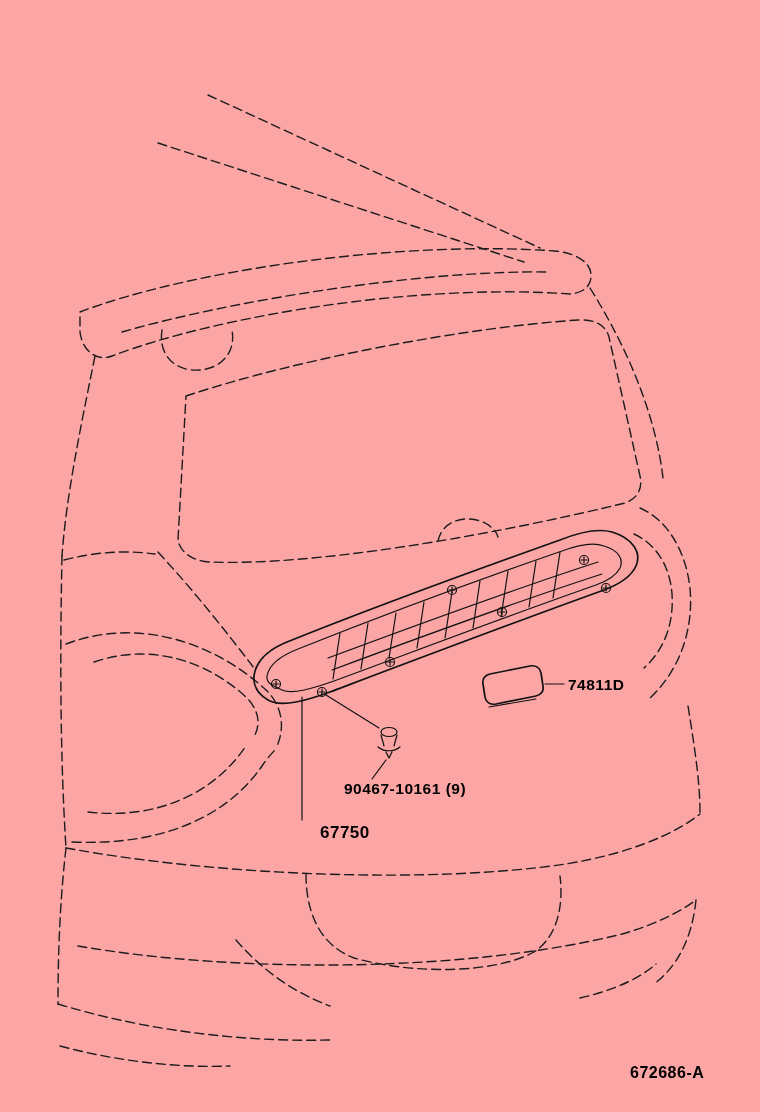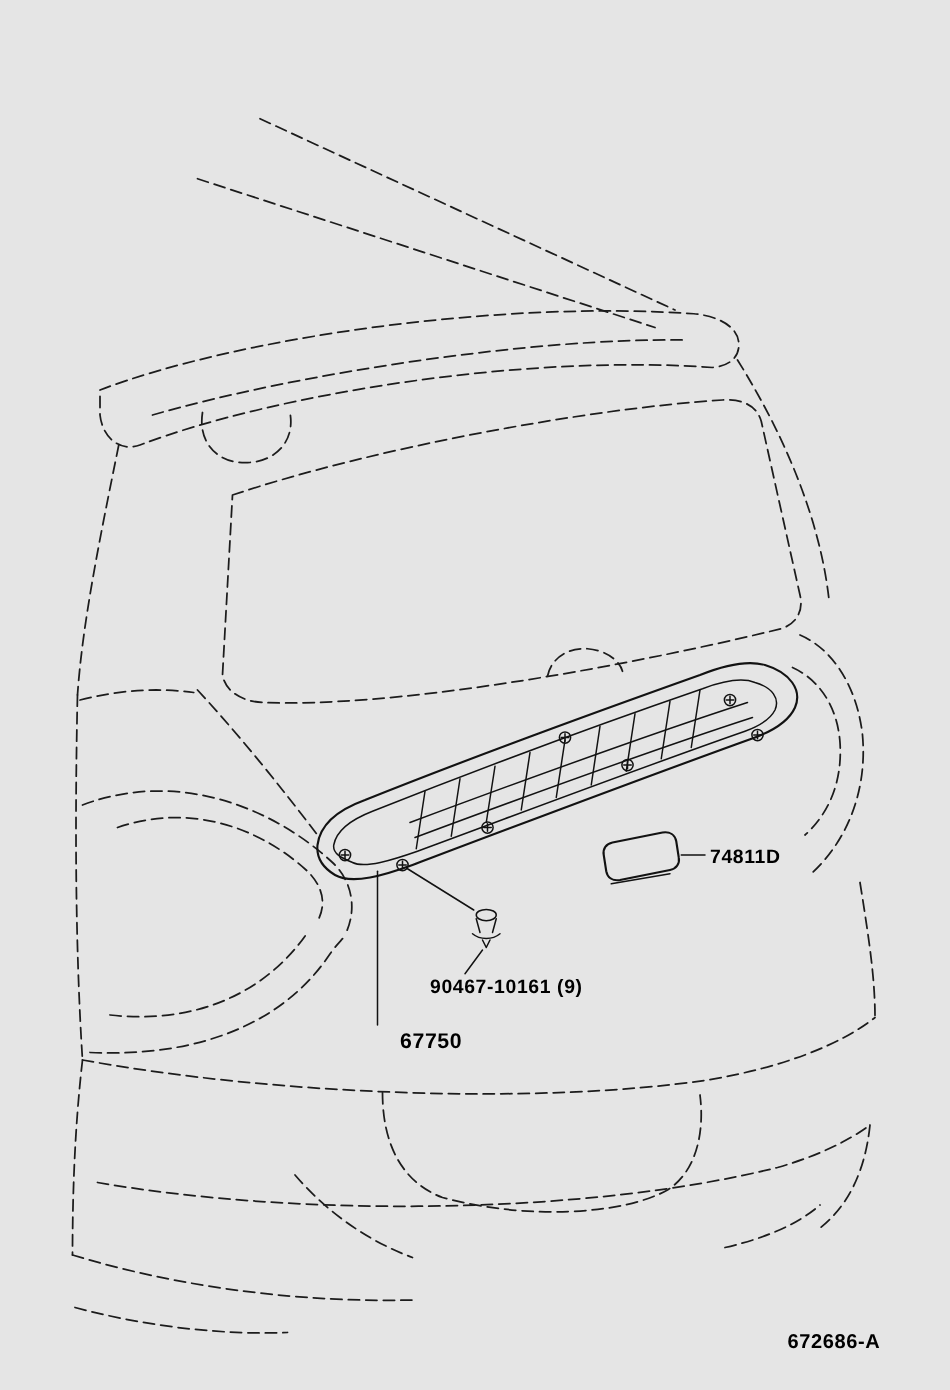--- a/index.html
+++ b/index.html
@@ -1,19 +1,19 @@
 <!DOCTYPE html>
 <html><head>
 <meta charset="utf-8">
 <style>
   html,body{margin:0;padding:0;background:#ffffff;}
   .stage{
     position:relative;
     width:760px;height:1112px;
-    background:#e5e5e5;
+    background:#fca5a5;
     overflow:hidden;
     font-family:"Liberation Sans",sans-serif;
   }
   svg{display:block;}
   .dashed{fill:none;stroke:#1c1c1c;stroke-width:1.4;stroke-dasharray:9 5;stroke-linecap:round;stroke-linejoin:round;}
   .solid{fill:none;stroke:#121212;stroke-width:1.7;stroke-linecap:round;stroke-linejoin:round;}
   .thin{fill:none;stroke:#121212;stroke-width:1.2;stroke-linecap:round;stroke-linejoin:round;}
   .label{font-family:"Liberation Sans",sans-serif;font-weight:700;fill:#000;letter-spacing:0.5px;}
   .lbl-md{font-size:15.5px;}
   .lbl-lg{font-size:17px;}

